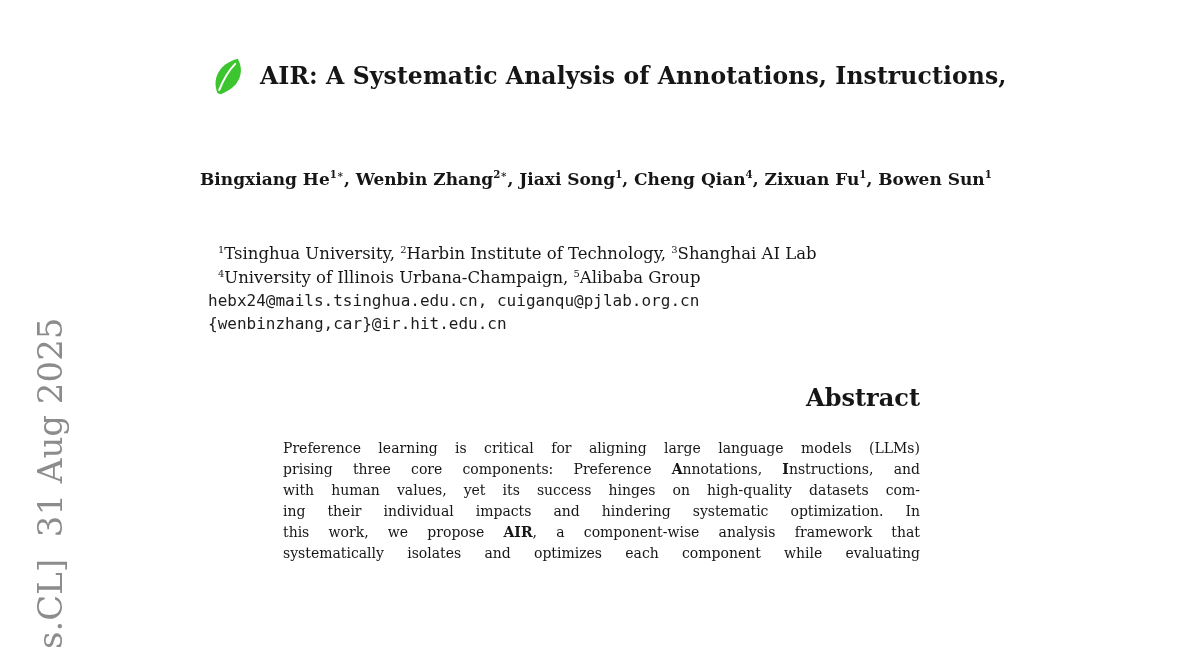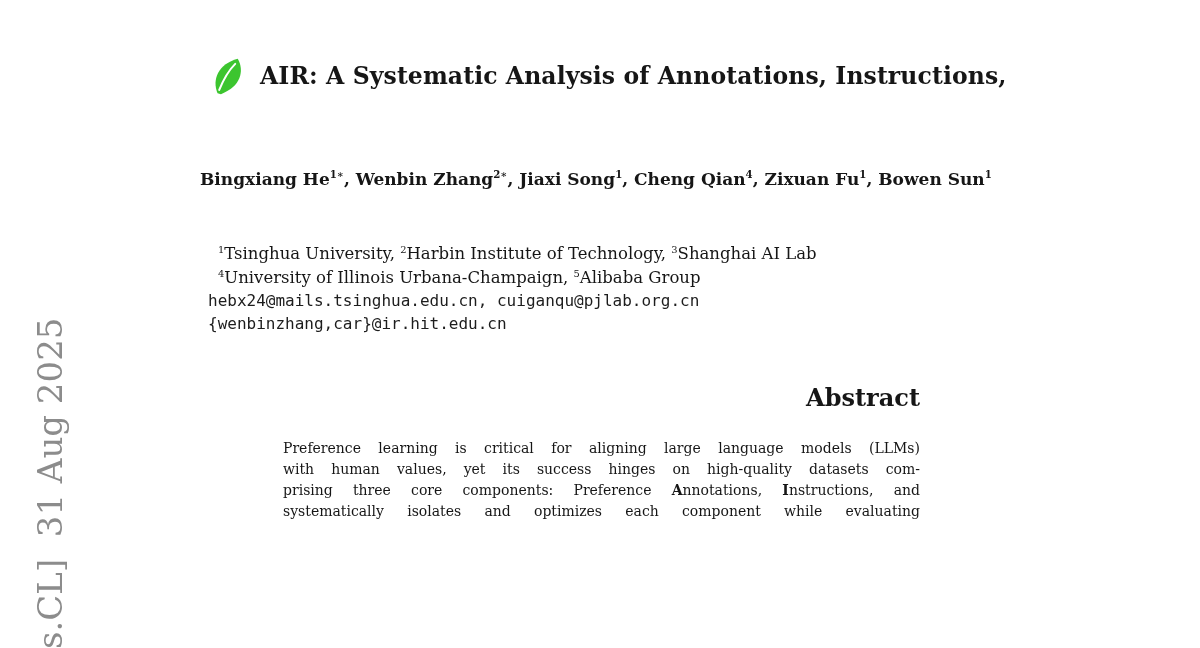--- a/index.html
+++ b/index.html
@@ -120,16 +120,18 @@
 </div>
 
 <div class="emails">
   <div>hebx24@mails.tsinghua.edu.cn, cuiganqu@pjlab.org.cn</div>
   <div>{wenbinzhang,car}@ir.hit.edu.cn</div>
 </div>
 
 <div class="abstract">
   <div class="abstract-heading">Abstract</div>
   <div class="abstract-line"><span>Preference learning is critical for aligning large language models (LLMs)</span></div>
+  <div class="abstract-line"><span>prising three core components: Preference </span><span class="b">A</span><span>nnotations, </span><span class="b">I</span><span>nstructions, and</span></div>
   <div class="abstract-line"><span>with human values, yet its success hinges on high-quality datasets com-</span></div>
-  <div class="abstract-line"><span>prising three core components: Preference </span><span class="b">A</span><span>nnotations, </span><span class="b">I</span><span>nstructions, and</span></div>
+  <div class="abstract-line"><span>ing their individual impacts and hindering systematic optimization. In</span></div>
+  <div class="abstract-line"><span>this work, we propose </span><span class="b">AIR</span><span>, a component-wise analysis framework that</span></div>
   <div class="abstract-line"><span>systematically isolates and optimizes each component while evaluating</span></div>
 </div>
 
 </body></html>

